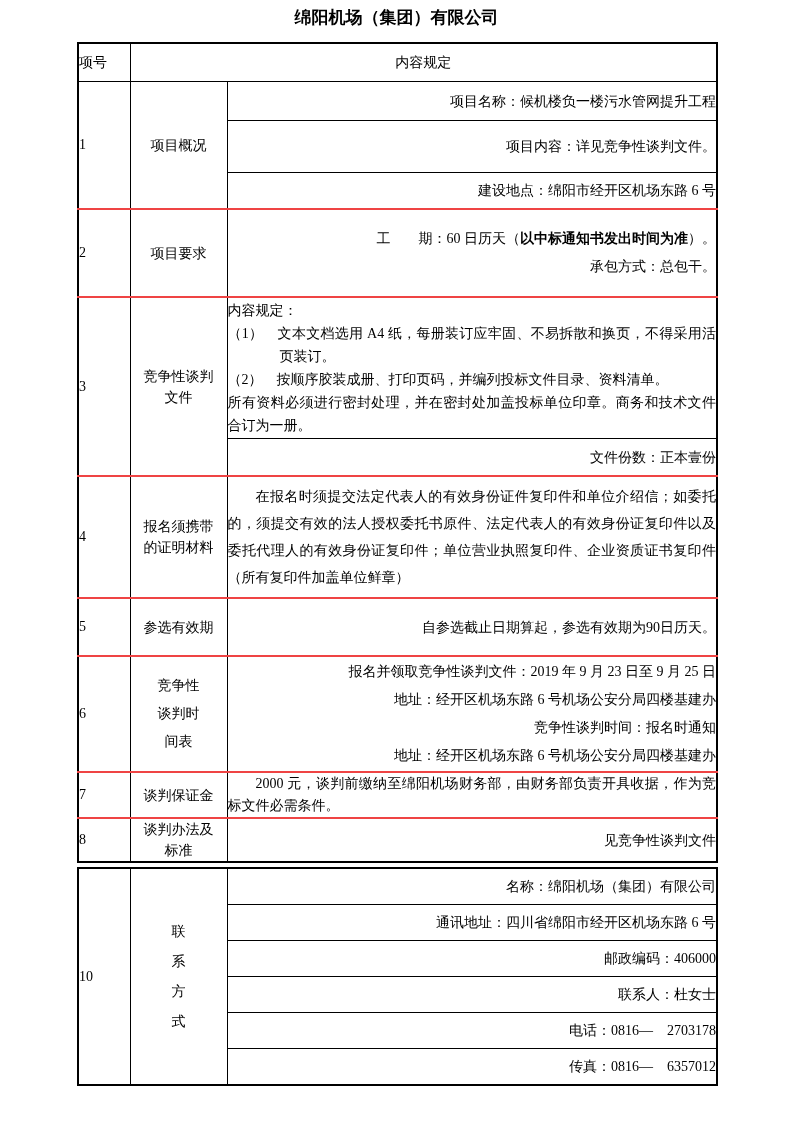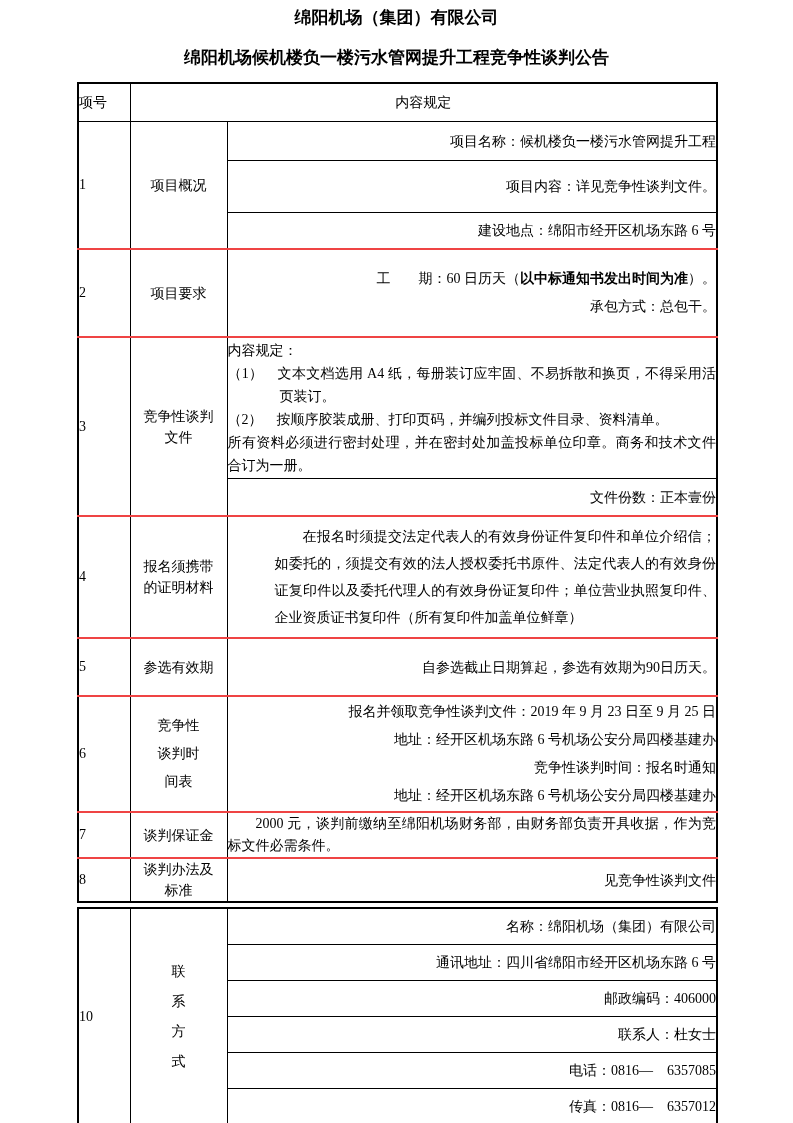--- a/index.html
+++ b/index.html
@@ -74,35 +74,34 @@
   .b { font-weight: bold; }
 
   
   .h-head td { height: 37px; }
   .h-r1a .cnt { height: 38px; }
   .h-r1b .cnt { height: 51px; }
   .h-r1c .cnt { height: 35px; }
   .h-r2 .cnt { height: 86px; }
   .h-r3a .cnt { height: 140px; }
   .h-r3b .cnt { height: 36px; padding-left: 34px; }
-  .h-r4 .cnt { height: 120px; padding-left: 47px; }
+  .h-r4 .cnt { height: 120px; }
   .h-r5 .cnt { height: 56px; }
   .h-r6 .cnt { height: 114px; border-radius: 18px; }
   .h-r7 .cnt { height: 42px; }
   .h-r8 .cnt { height: 36px; }
   .h-c .cnt { height: 35px; }
   .block { display: block; }
 </style>
 </head>
 <body>
 
 <div class="page">
 
   <h1 class="title title-company">绵阳机场（集团）有限公司</h1>
-  <h2 class="title title-announcement">绵阳机场候机楼负一楼污水管网提升工程竞争性谈判公告</h2>
 
   <table class="doc-table first">
     <colgroup>
       <col style="width:52px">
         <col style="width:97px">
         <col style="width:490px">
     </colgroup>
 
     <tbody>
         <tr class="h-head">
@@ -219,21 +218,21 @@
     <tr class="h-c">
       <td class="cnt">通讯地址：四川省绵阳市经开区机场东路 6 号</td>
     </tr>
     <tr class="h-c">
       <td class="cnt">邮政编码：406000</td>
     </tr>
     <tr class="h-c">
       <td class="cnt">联系人：杜女士</td>
     </tr>
     <tr class="h-c">
-      <td class="cnt">电话：0816—　6357085</td>
+      <td class="cnt">电话：0816—　2703178</td>
     </tr>
     <tr class="h-c">
       <td class="cnt">传真：0816—　6357012</td>
     </tr>
   </tbody>
     </table>
 
 </div>
 
 </body></html>

